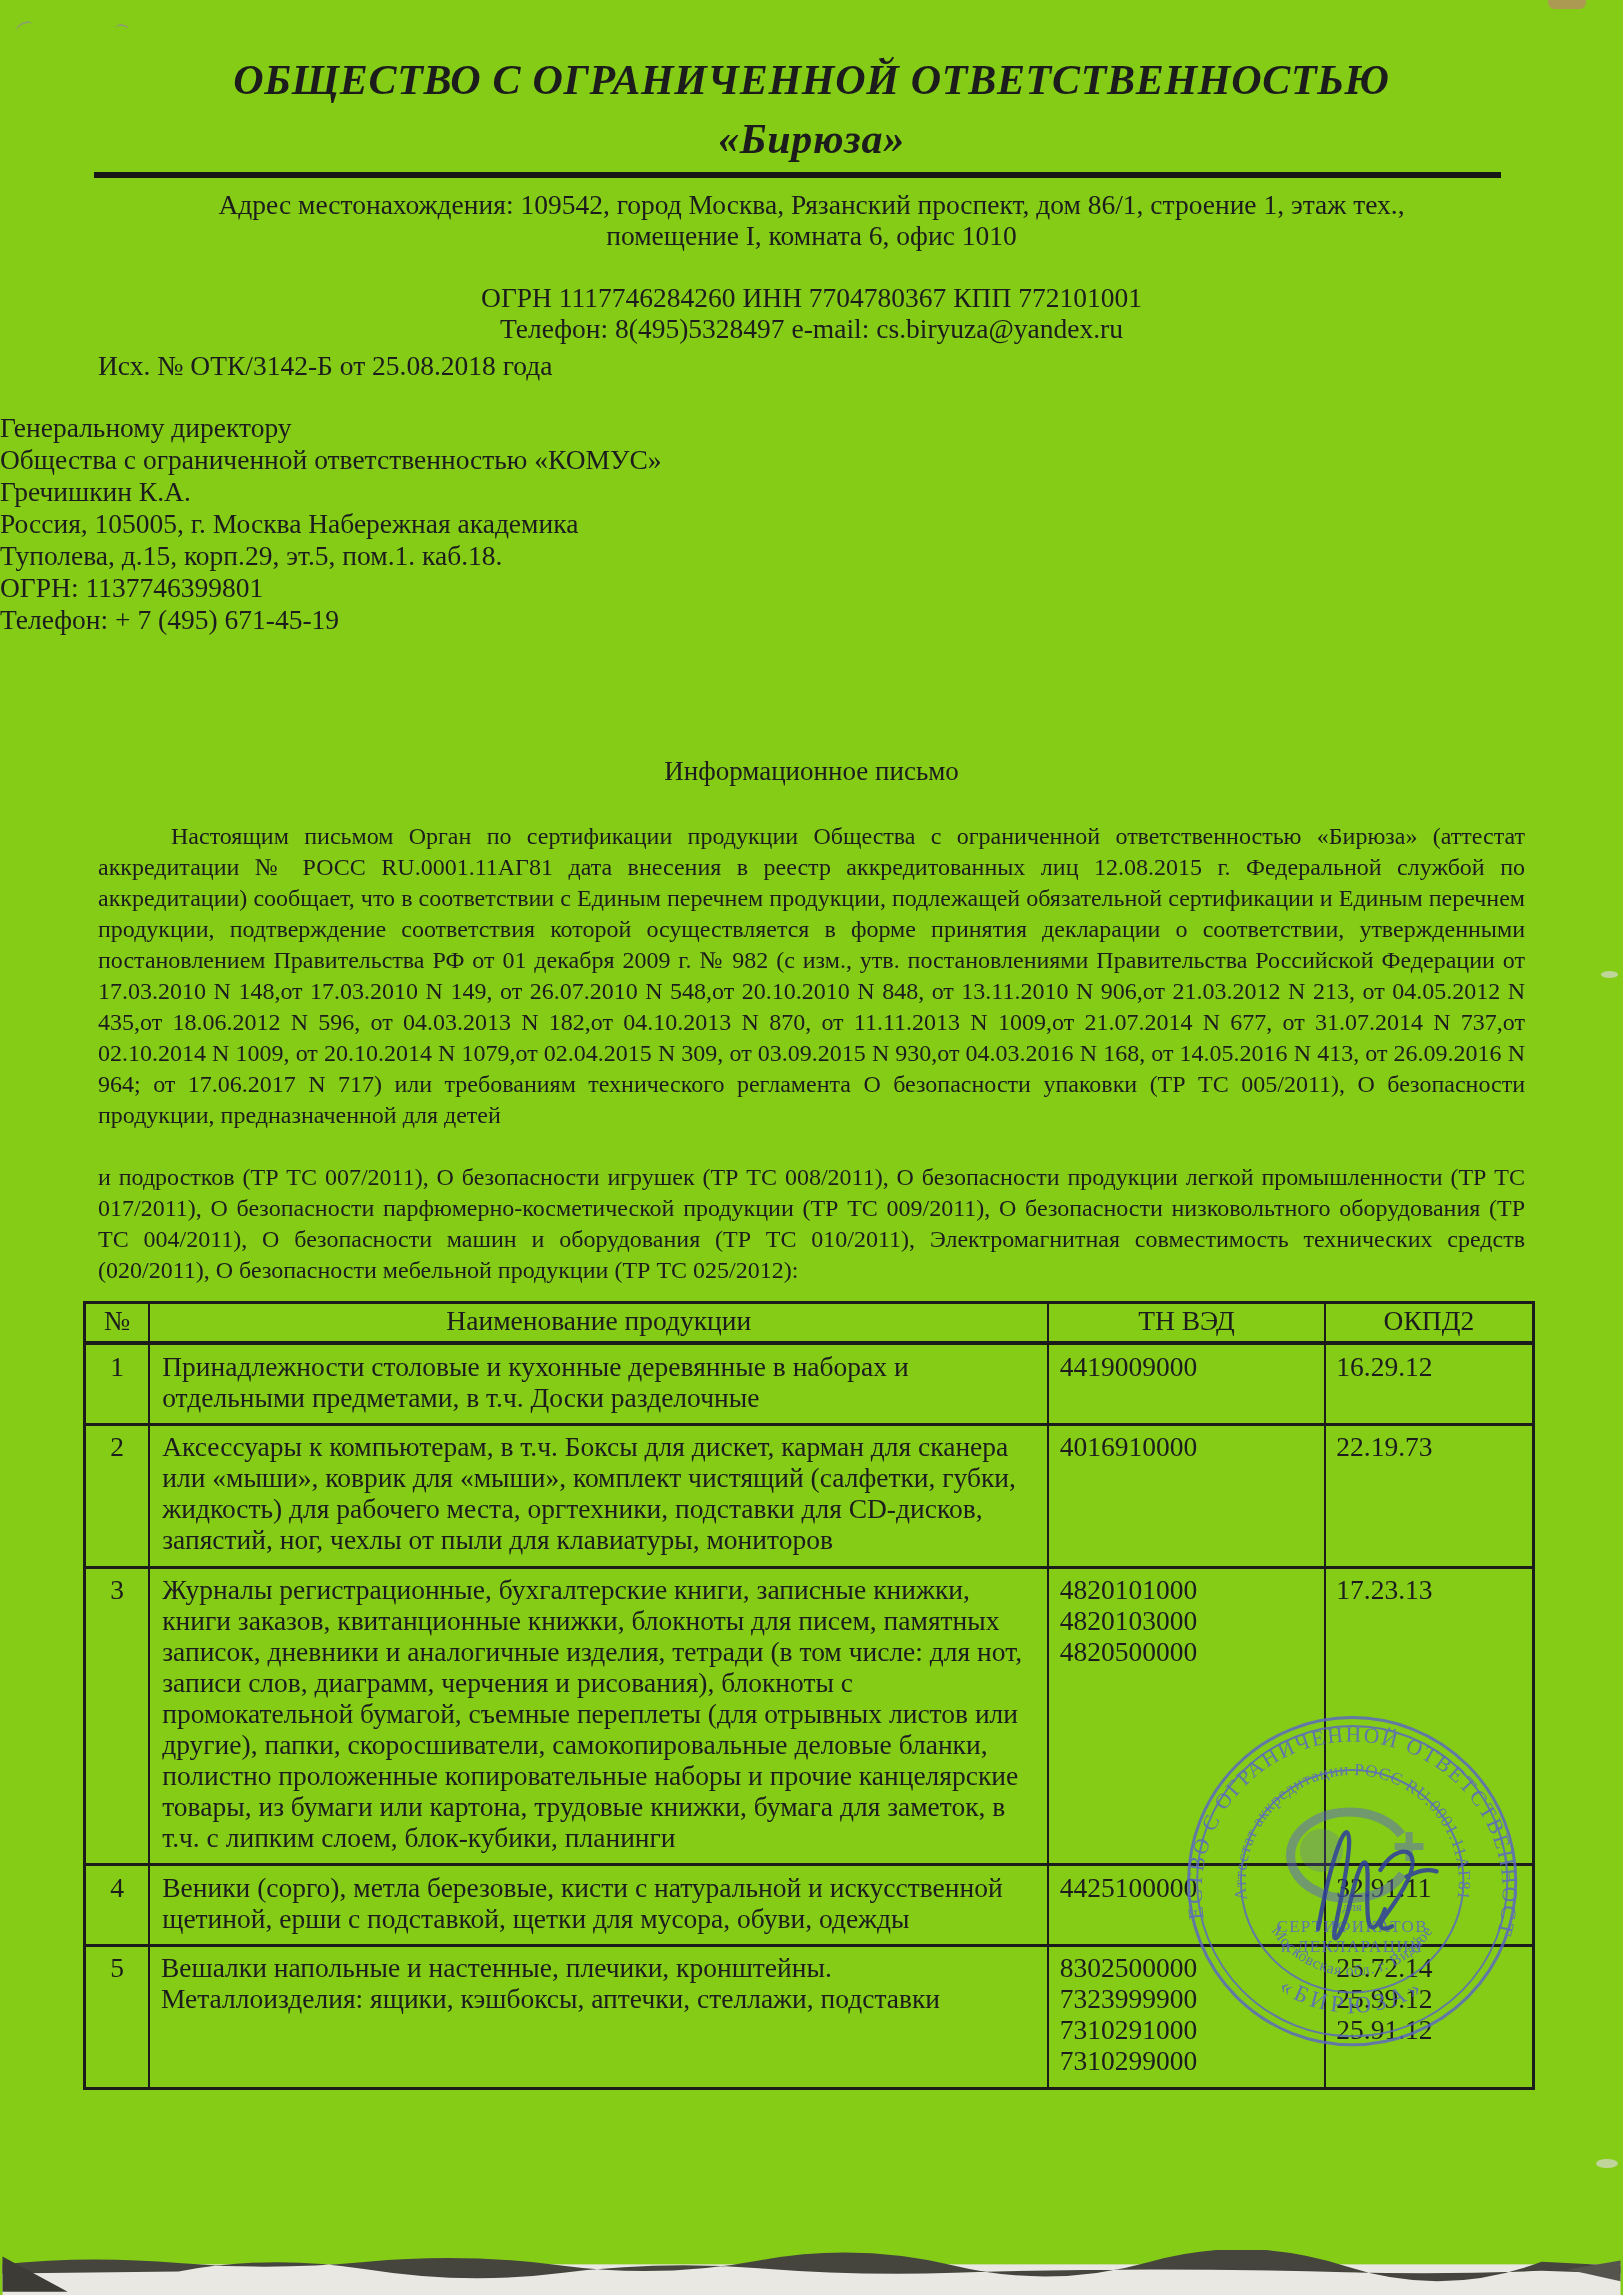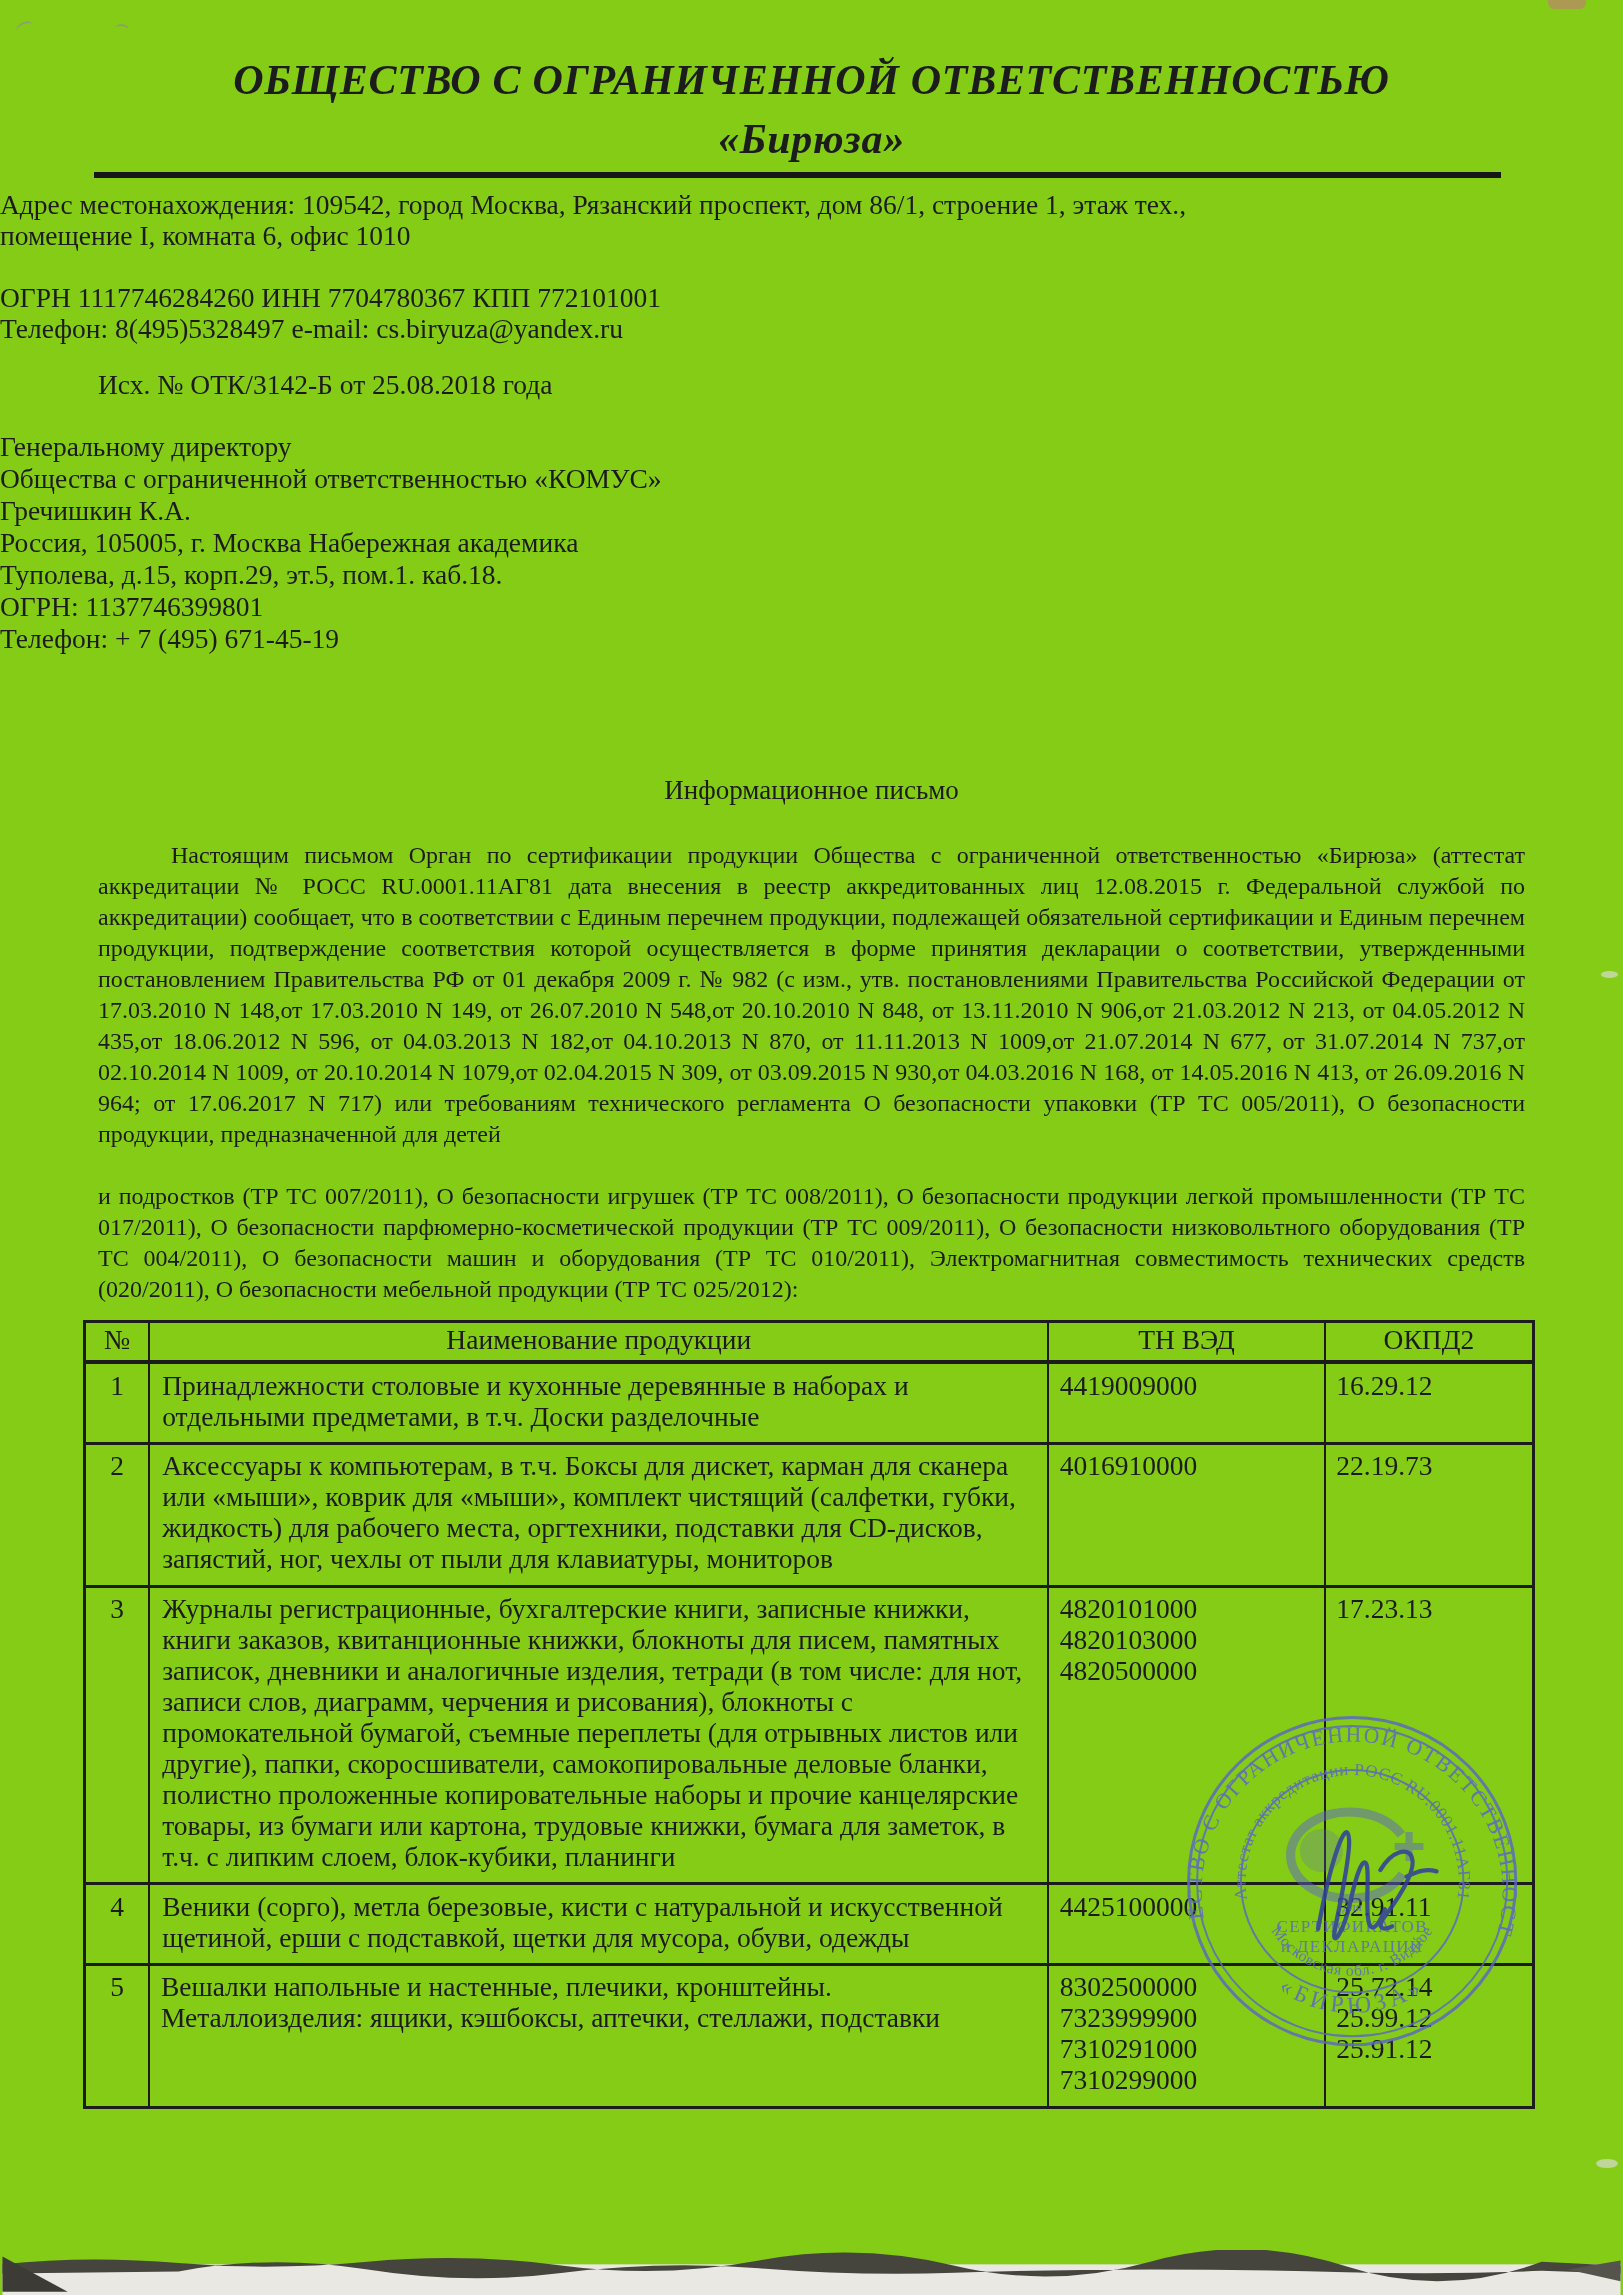--- a/index.html
+++ b/index.html
@@ -6,23 +6,23 @@
   .page{
     position:relative;width:1623px;height:2295px;margin:0 auto;
     background:#84cc16;color:#1c1c1c;overflow:hidden;
     font-family:"Liberation Serif","DejaVu Serif",serif;
   }
   
   .company{padding-top:59px;text-align:center;font-weight:bold;font-style:italic;
            font-size:42px;line-height:1;letter-spacing:0.7px;}
   .company .l2{margin-top:17px;}
   .head-rule{height:5.9px;background:#171717;margin:11.8px 122px 0 94px;}
-  .addr{margin-top:11.8px;font-size:27.5px;line-height:31px;}
+  .addr{margin-top:11.8px;text-align:center;font-size:27.5px;line-height:31px;}
   .addr-gap{height:31px;}
-  .outref{margin:25px 0 0 98px;font-size:27.5px;line-height:31px;}
+  .outref{margin:6px 0 0 98px;font-size:27.5px;line-height:31px;}
   .recipient{margin:31px 108px 0 0;font-size:27.5px;line-height:32px;}
   .doc-title{margin-top:120px;text-align:center;font-size:27px;line-height:31px;}
   .body-par{margin:31px 98px 0 98px;font-size:24px;line-height:31px;text-align:justify;}
   .body-par.first{text-indent:73px;margin-top:34px;}
   
   table.products{margin:14.4px 0 0 83px;width:1452px;border-collapse:collapse;
                  font-size:27.5px;line-height:31px;border:3.3px solid #1c1c1c;}
   .products th,.products td{border:2px solid #1c1c1c;}
   .products thead th{font-weight:normal;text-align:center;padding:1.3px 5.2px 5.2px;
                      border-bottom:4.6px solid #1c1c1c;}

